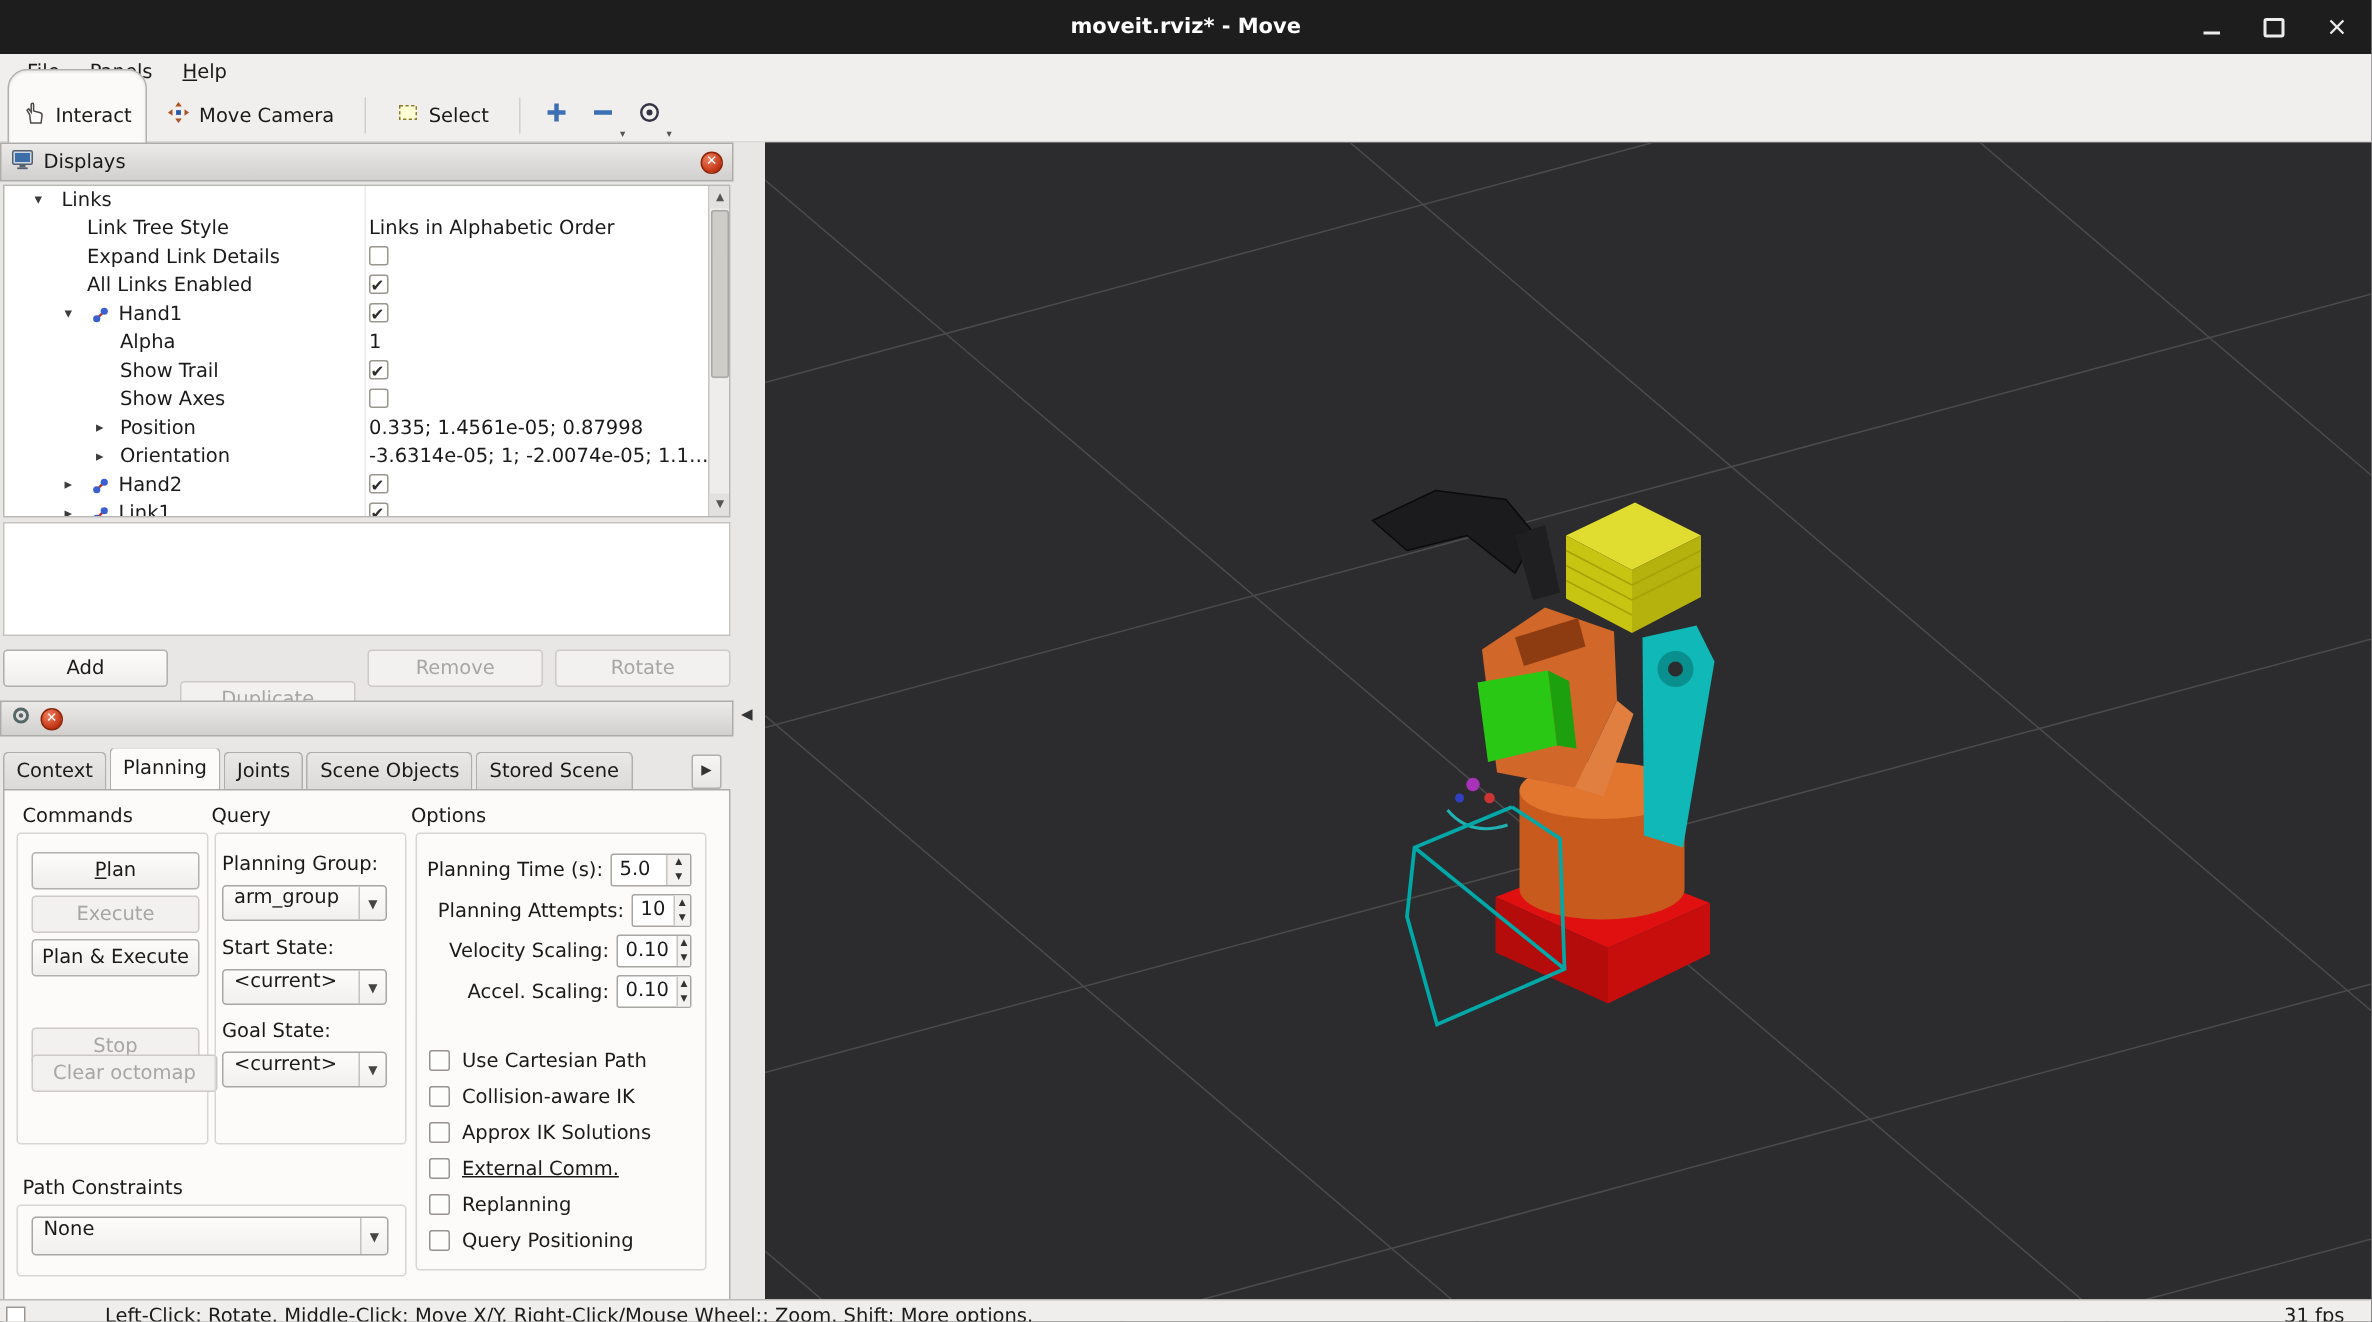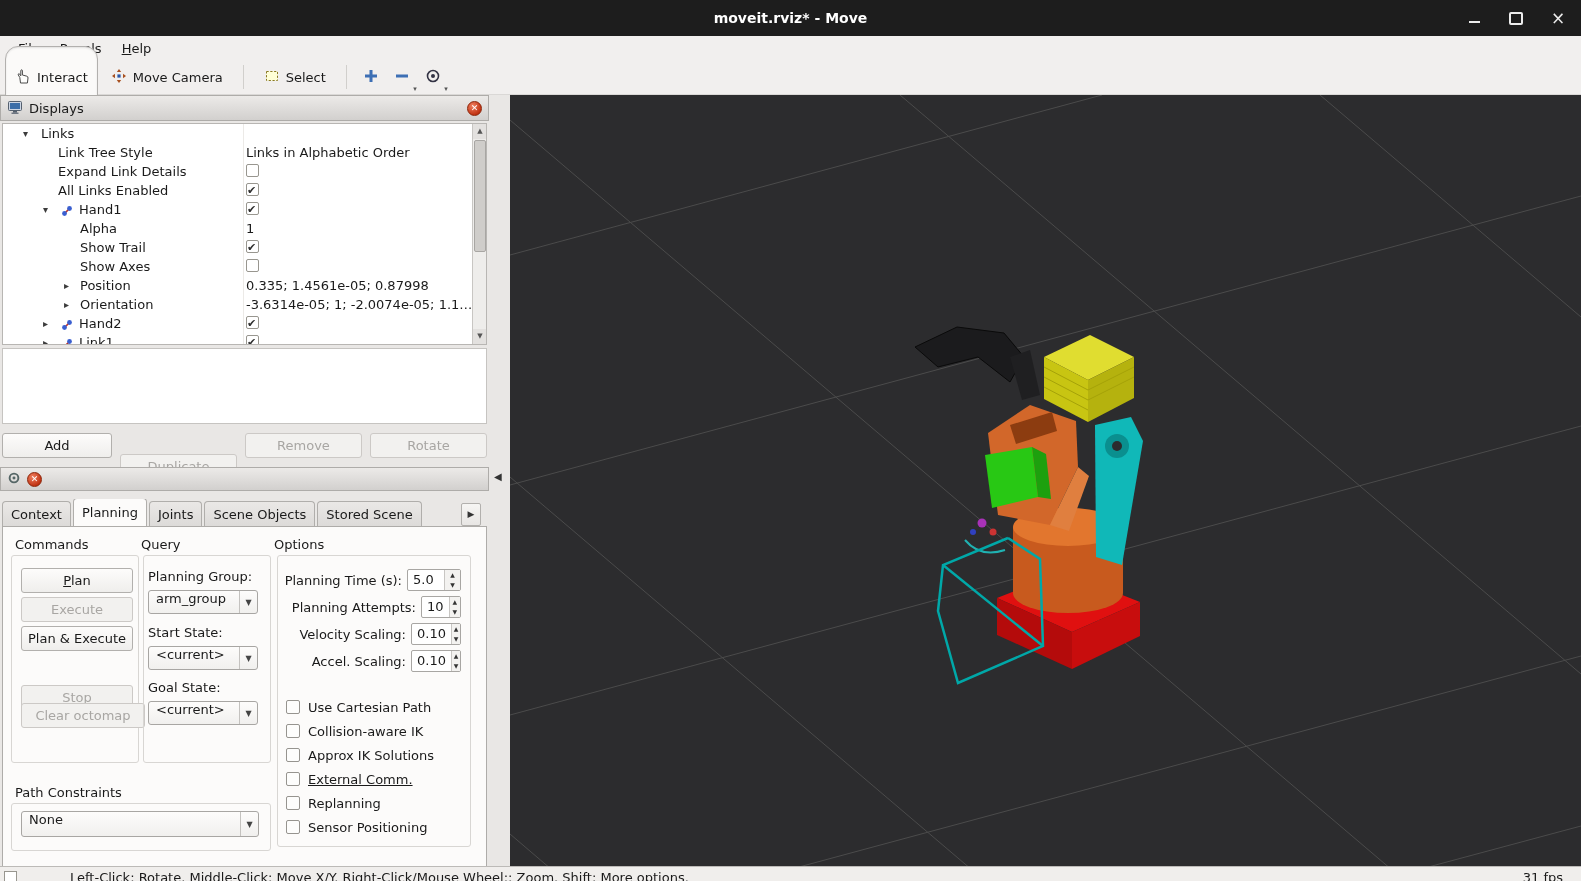--- a/index.html
+++ b/index.html
@@ -349,21 +349,21 @@
   <div class="ckrow" style="top:244px;text-decoration:underline;">
     <span class="cb2"></span>
     <span>External Comm.</span>
   </div>
   <div class="ckrow" style="top:268px;">
     <span class="cb2"></span>
     <span>Replanning</span>
   </div>
   <div class="ckrow" style="top:292px;">
     <span class="cb2"></span>
-    <span>Sensor Positioning</span>
+    <span>Query Positioning</span>
   </div>
 
   <span class="grouplabel" style="left:12px;top:258px;">Path Constraints</span>
   <div class="groupbox" style="left:8px;top:276px;width:258px;height:46px;"></div>
   <div class="combo" style="left:18px;top:284px;width:238px;height:26px;">
     <span class="ct">None</span>
     <span class="ca">▼</span>
   </div>
 </div>
 

